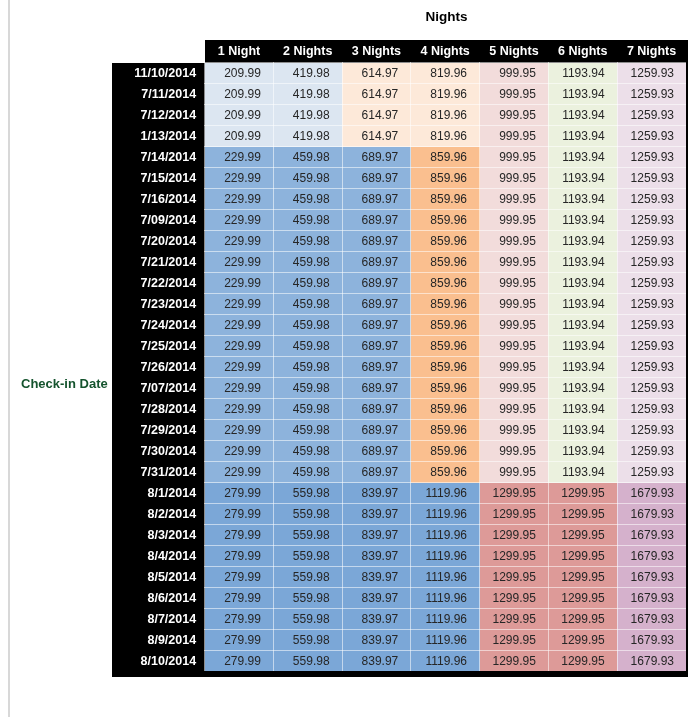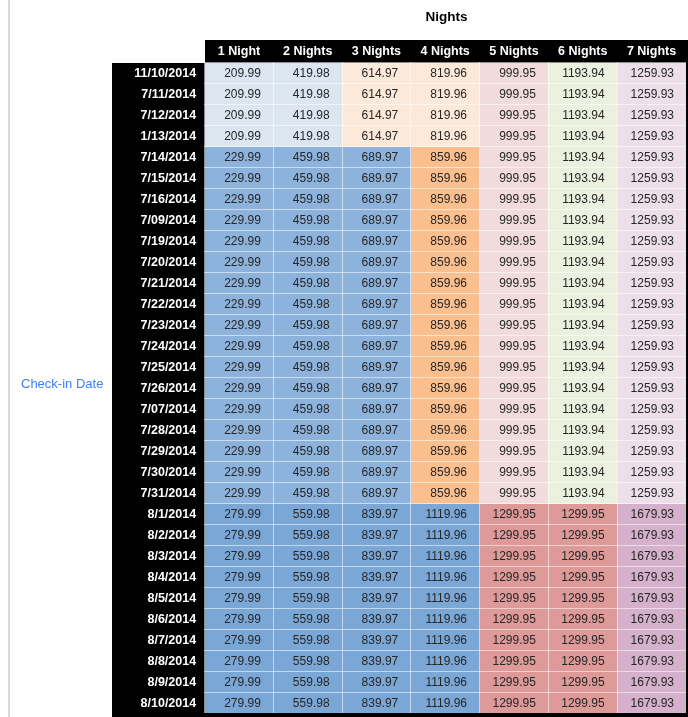--- a/index.html
+++ b/index.html
@@ -32,22 +32,22 @@
     font-size: 13.5px;
     font-weight: bold;
     color: #000000;
   }
   .row-axis {
     position: absolute;
     left: 21px;
     top: 376px;
     width: 92px;
     font-size: 13px;
-    font-weight: normal;
-    color: #3b82f6;
+    font-weight: bold;
+    color: #14532d;
     white-space: nowrap;
   }
   table.pricing {
     position: absolute;
     left: 112px;
     top: 40px;
     border-collapse: collapse;
     table-layout: fixed;
     border-right: 2px solid #000000;
     border-bottom: 6px solid #000000;
@@ -186,30 +186,20 @@
           <th class="date">7/09/2014</th>
           <td class="price" style="background: rgb(141, 179, 220);">229.99</td>
           <td class="price" style="background: rgb(141, 179, 220);">459.98</td>
           <td class="price" style="background: rgb(141, 179, 220);">689.97</td>
           <td class="price" style="background: rgb(250, 191, 143);">859.96</td>
           <td class="price" style="background: rgb(242, 220, 219);">999.95</td>
           <td class="price" style="background: rgb(235, 241, 222);">1193.94</td>
           <td class="price" style="background: rgb(236, 223, 233);">1259.93</td>
         </tr>
         <tr>
-          <th class="date">7/19/2014</th>
-          <td class="price" style="background: rgb(141, 179, 220);">229.99</td>
-          <td class="price" style="background: rgb(141, 179, 220);">459.98</td>
-          <td class="price" style="background: rgb(141, 179, 220);">689.97</td>
-          <td class="price" style="background: rgb(250, 191, 143);">859.96</td>
-          <td class="price" style="background: rgb(242, 220, 219);">999.95</td>
-          <td class="price" style="background: rgb(235, 241, 222);">1193.94</td>
-          <td class="price" style="background: rgb(236, 223, 233);">1259.93</td>
-        </tr>
-        <tr>
           <th class="date">7/20/2014</th>
           <td class="price" style="background: rgb(141, 179, 220);">229.99</td>
           <td class="price" style="background: rgb(141, 179, 220);">459.98</td>
           <td class="price" style="background: rgb(141, 179, 220);">689.97</td>
           <td class="price" style="background: rgb(250, 191, 143);">859.96</td>
           <td class="price" style="background: rgb(242, 220, 219);">999.95</td>
           <td class="price" style="background: rgb(235, 241, 222);">1193.94</td>
           <td class="price" style="background: rgb(236, 223, 233);">1259.93</td>
         </tr>
         <tr>
@@ -377,30 +367,20 @@
           <td class="price" style="background: rgb(123, 167, 215);">279.99</td>
           <td class="price" style="background: rgb(123, 167, 215);">559.98</td>
           <td class="price" style="background: rgb(123, 167, 215);">839.97</td>
           <td class="price" style="background: rgb(123, 167, 215);">1119.96</td>
           <td class="price" style="background: rgb(221, 154, 152);">1299.95</td>
           <td class="price" style="background: rgb(221, 154, 152);">1299.95</td>
           <td class="price" style="background: rgb(213, 177, 204);">1679.93</td>
         </tr>
         <tr>
           <th class="date">8/7/2014</th>
-          <td class="price" style="background: rgb(123, 167, 215);">279.99</td>
-          <td class="price" style="background: rgb(123, 167, 215);">559.98</td>
-          <td class="price" style="background: rgb(123, 167, 215);">839.97</td>
-          <td class="price" style="background: rgb(123, 167, 215);">1119.96</td>
-          <td class="price" style="background: rgb(221, 154, 152);">1299.95</td>
-          <td class="price" style="background: rgb(221, 154, 152);">1299.95</td>
-          <td class="price" style="background: rgb(213, 177, 204);">1679.93</td>
-        </tr>
-        <tr>
-          <th class="date">8/8/2014</th>
           <td class="price" style="background: rgb(123, 167, 215);">279.99</td>
           <td class="price" style="background: rgb(123, 167, 215);">559.98</td>
           <td class="price" style="background: rgb(123, 167, 215);">839.97</td>
           <td class="price" style="background: rgb(123, 167, 215);">1119.96</td>
           <td class="price" style="background: rgb(221, 154, 152);">1299.95</td>
           <td class="price" style="background: rgb(221, 154, 152);">1299.95</td>
           <td class="price" style="background: rgb(213, 177, 204);">1679.93</td>
         </tr>
         <tr>
           <th class="date">8/9/2014</th>

